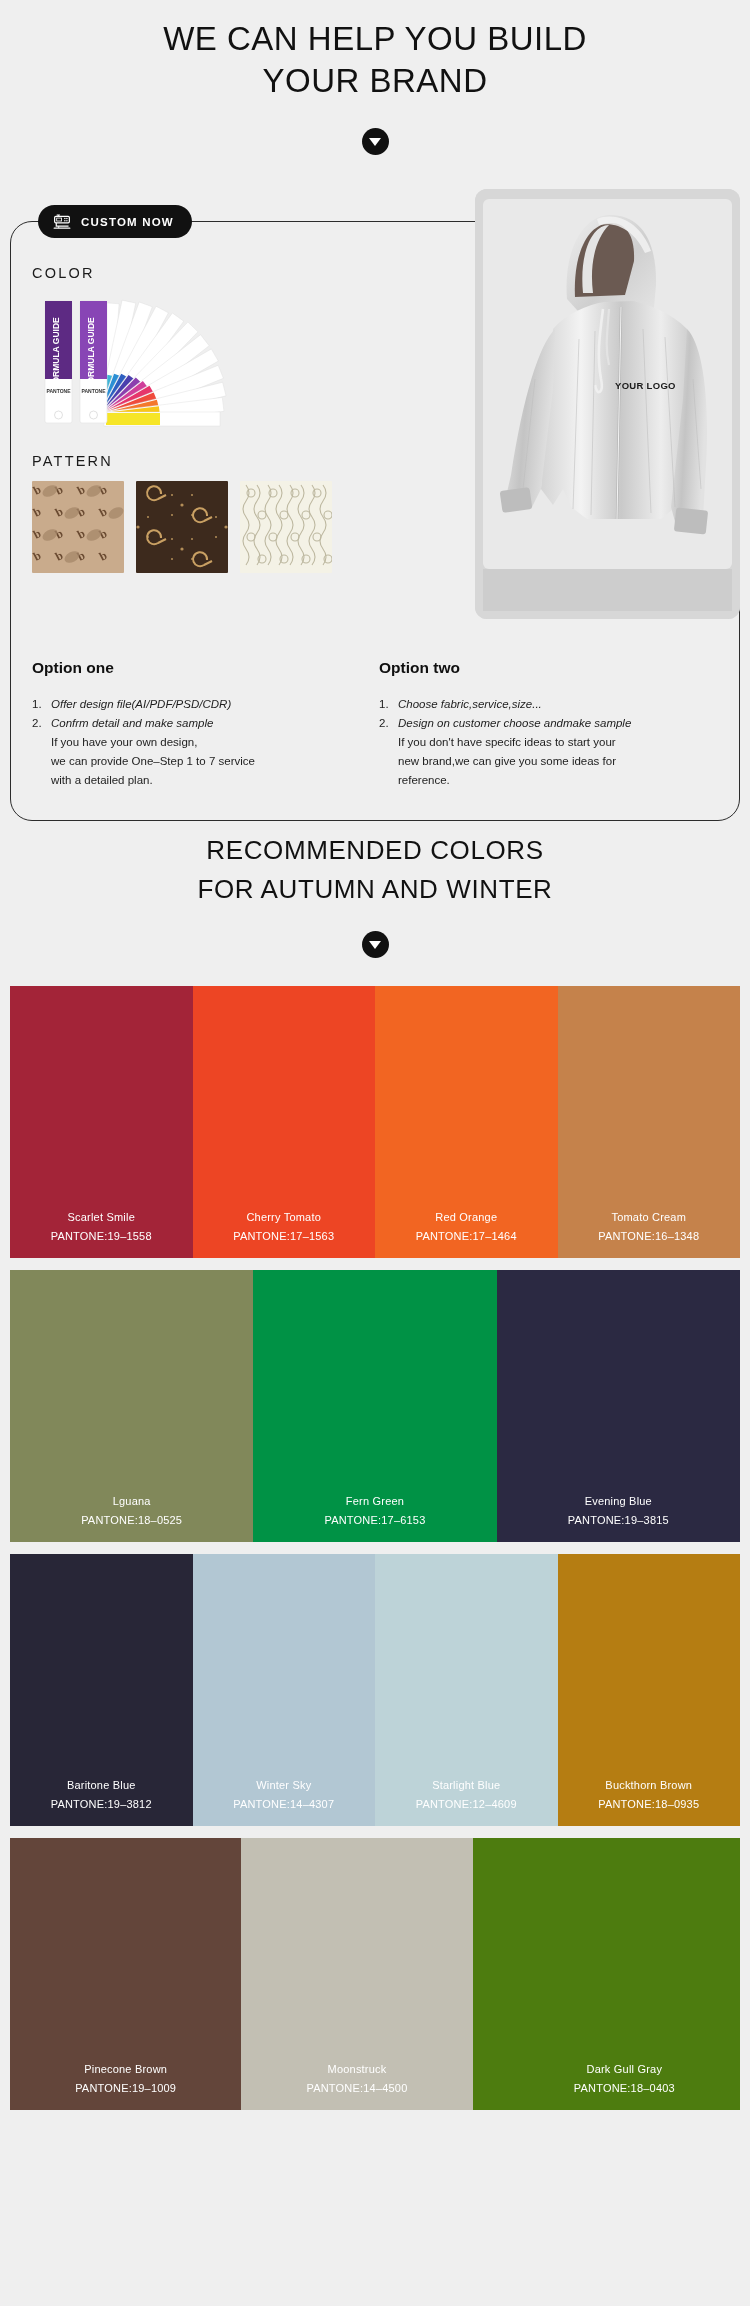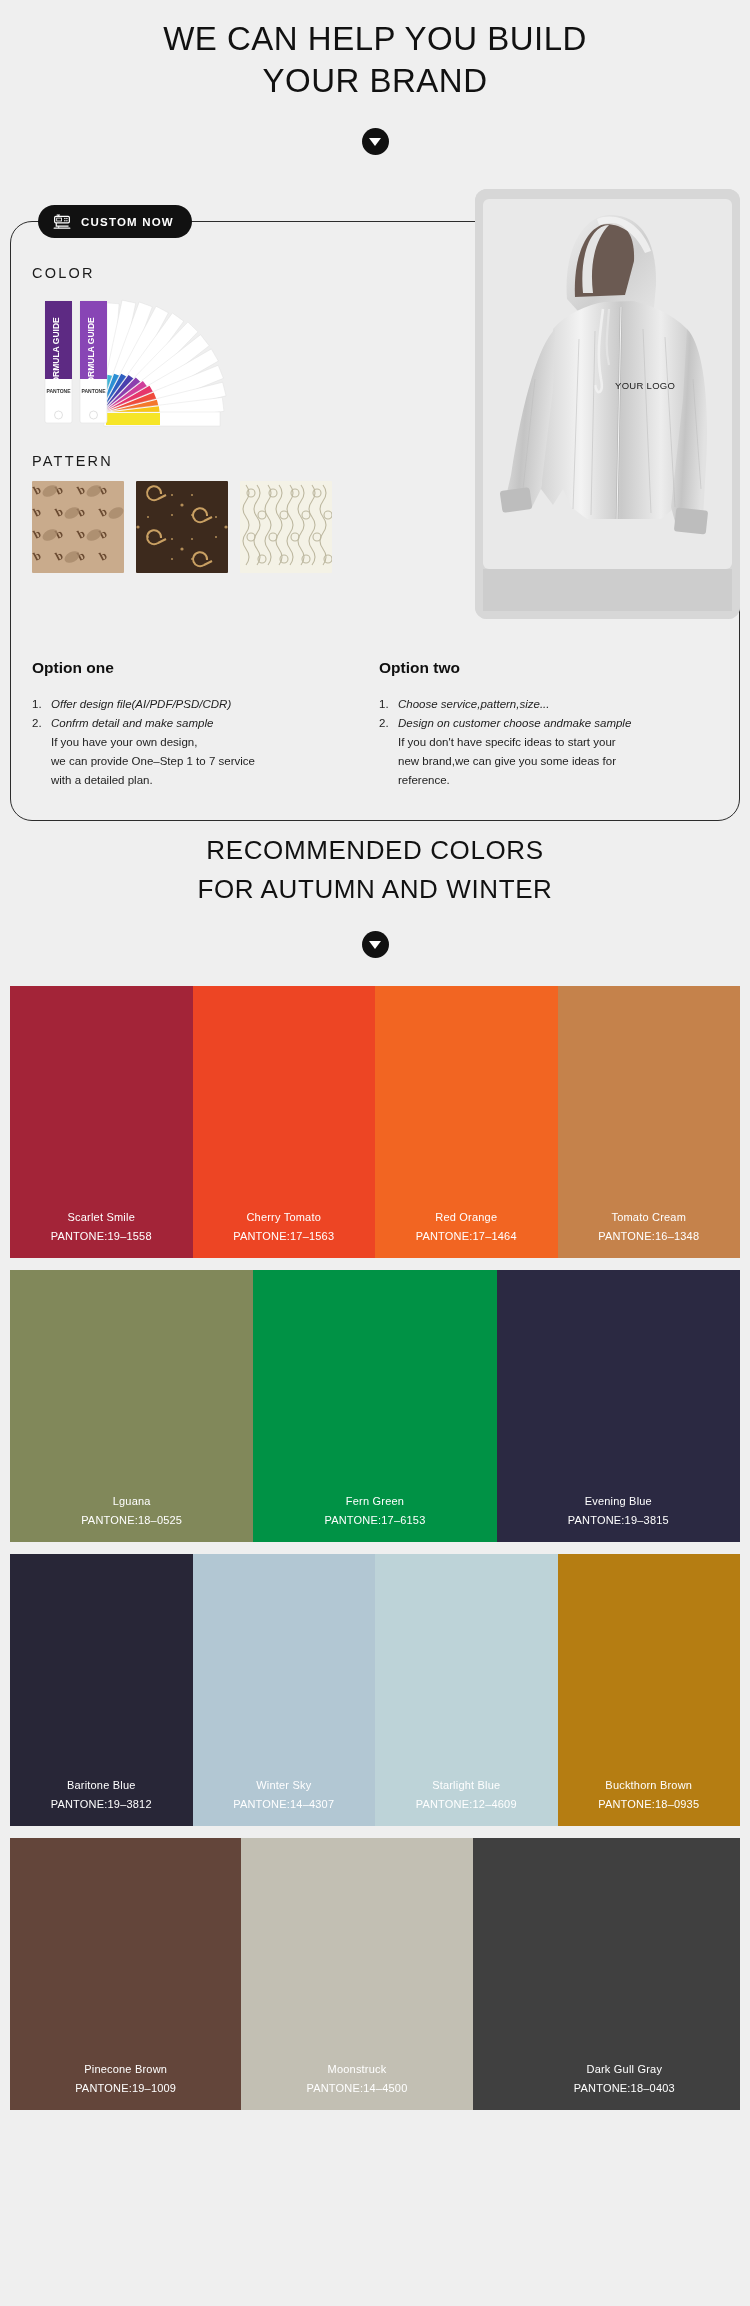--- a/index.html
+++ b/index.html
@@ -77,21 +77,21 @@
     background: #d7d7d7;
     border-radius: 12px;
     overflow: hidden;
     z-index: 3;
   }
   .photo .jacket { position: absolute; inset: 0; }
   .logo-text {
     position: absolute;
     left: 140px; top: 191px;
     font-size: 9.5px;
-    font-weight: 400;
+    font-weight: 700;
     color: #1a1a1a;
     letter-spacing: 0.3px;
     z-index: 4;
   }
 
   .panel-left { position: absolute; left: 22px; top: 76px; width: 320px; z-index: 2; }
   .sec-label {
     font-size: 14.5px;
     letter-spacing: 2.2px;
     color: #1b1b1b;
@@ -433,21 +433,21 @@
       <div class="opt-sub">If you have your own design,</div>
       <div class="opt-sub">we can provide One–Step 1 to 7 service</div>
       <div class="opt-sub">with a detailed plan.</div>
     </div>
 
     <div class="opt-col two">
       <div class="opt-title">Option two</div>
       <ul class="opt-list">
         <li>
           <span class="num">1.</span>
-          <span class="txt">Choose service,pattern,size...</span>
+          <span class="txt">Choose fabric,service,size...</span>
         </li>
         <li>
           <span class="num">2.</span>
           <span class="txt">Design on customer choose andmake sample</span>
         </li>
       </ul>
       <div class="opt-sub">If you don't have specifc ideas to start your</div>
       <div class="opt-sub">new brand,we can give you some ideas for</div>
       <div class="opt-sub">reference.</div>
     </div>
@@ -520,17 +520,17 @@
 
 <div class="swatch-row">
   <div class="swatch" style="background: rgb(99, 69, 58);">
     <div class="nm">Pinecone Brown</div>
     <div class="pt">PANTONE:19–1009</div>
   </div>
   <div class="swatch" style="background: rgb(194, 191, 179);">
     <div class="nm">Moonstruck</div>
     <div class="pt">PANTONE:14–4500</div>
   </div>
-  <div class="swatch" style="background: #404040; padding-left: 36px;">
+  <div class="swatch" style="background: #4d7c0f; padding-left: 36px;">
     <div class="nm">Dark Gull Gray</div>
     <div class="pt">PANTONE:18–0403</div>
   </div>
 </div>
 
 </body></html>

